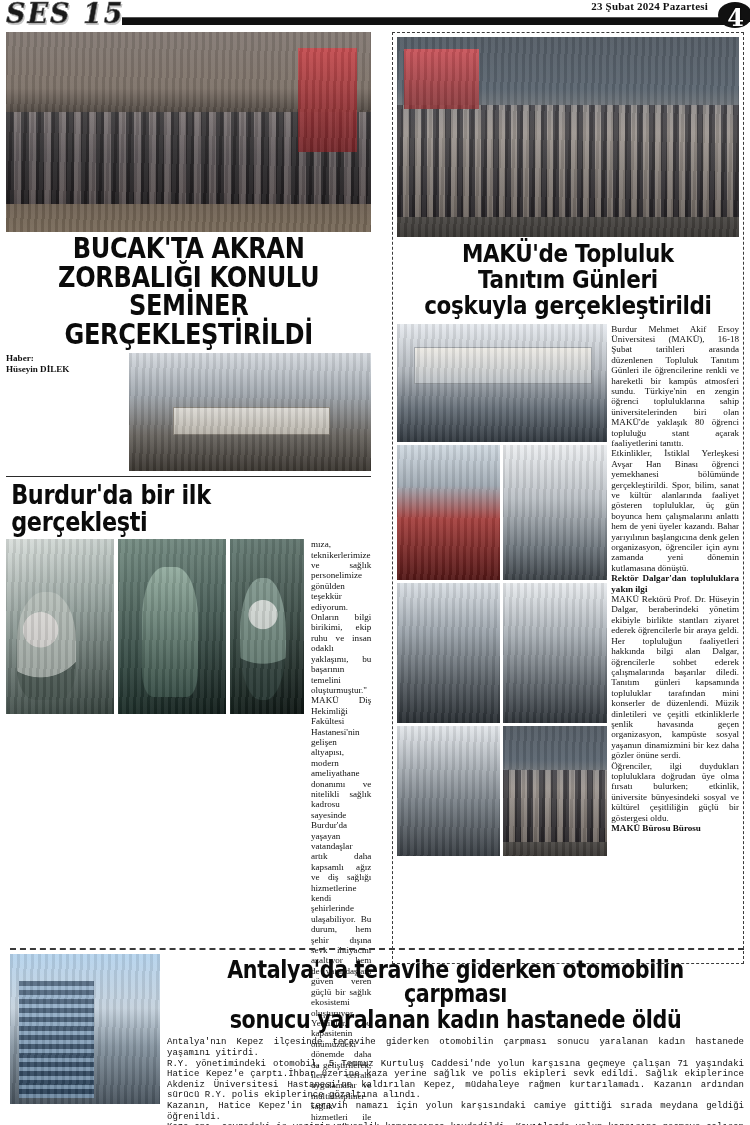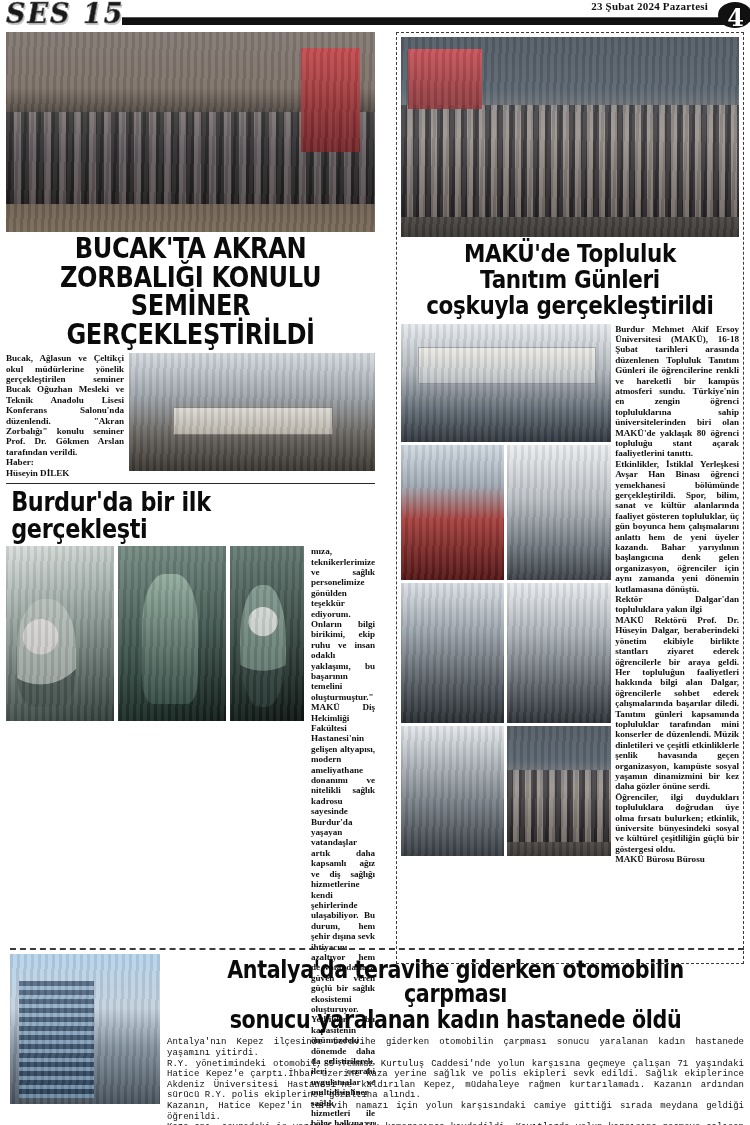--- a/index.html
+++ b/index.html
@@ -142,21 +142,20 @@
   .hl-3 { font-size:26px; text-align:left; margin:5px 0 4px; padding-left:6px; transform-origin:left center;}
   .hl-4 { font-size:24px; margin:4px 0 5px; }
 
   
   .body-txt {
     font-family:"Liberation Serif", serif;
     font-size:9.1px;
     line-height:10.4px;
     text-align:justify;
     hyphens:auto;
-    font-weight:bold;
     -webkit-hyphens:auto;
   }
 
   .lead-wrap { display:flex; gap:5px; align-items:flex-start; }
   .lead-txt { width:118px; }
 
   .sig { font-weight:bold; }
 
   hr.rule { border:0; border-top:1px solid #2a2a2a; margin:5px 0; }
   .dashed-sep { border:0; border-top:2px dashed #3b3b3b; margin:5px 0 4px; }
@@ -189,21 +188,20 @@
 
       <div class="ph ph-hall" style="height:200px;">
           <span class="accent"></span>
         </div>
 
       <div class="hl hl-1">BUCAK'TA AKRAN ZORBALIĞI KONULU</div>
       <div class="hl hl-1" style="margin-top:-4px;">SEMİNER GERÇEKLEŞTİRİLDİ</div>
 
       <div class="lead-wrap">
         <div class="lead-txt">
-          <div class="body-txt">Bucak, Ağlasun ve Çeltikçi okul müdürlerine yönelik gerçekleştirilen seminer Bucak Oğuzhan Mesleki ve Teknik Anadolu Lisesi Konferans Salonu'nda düzenlendi. "Akran Zorbalığı" konulu seminer Prof. Dr. Gökmen Arslan tarafından verildi.</div>
           <div class="body-txt sig">Haber:</div>
           <div class="body-txt sig">Hüseyin DİLEK</div>
         </div>
         <div class="ph ph-cert" style="flex:1; height:118px;"></div>
       </div>
 
       <hr class="rule">
 
       <div class="hl hl-3">Burdur'da bir ilk gerçekleşti</div>
 

